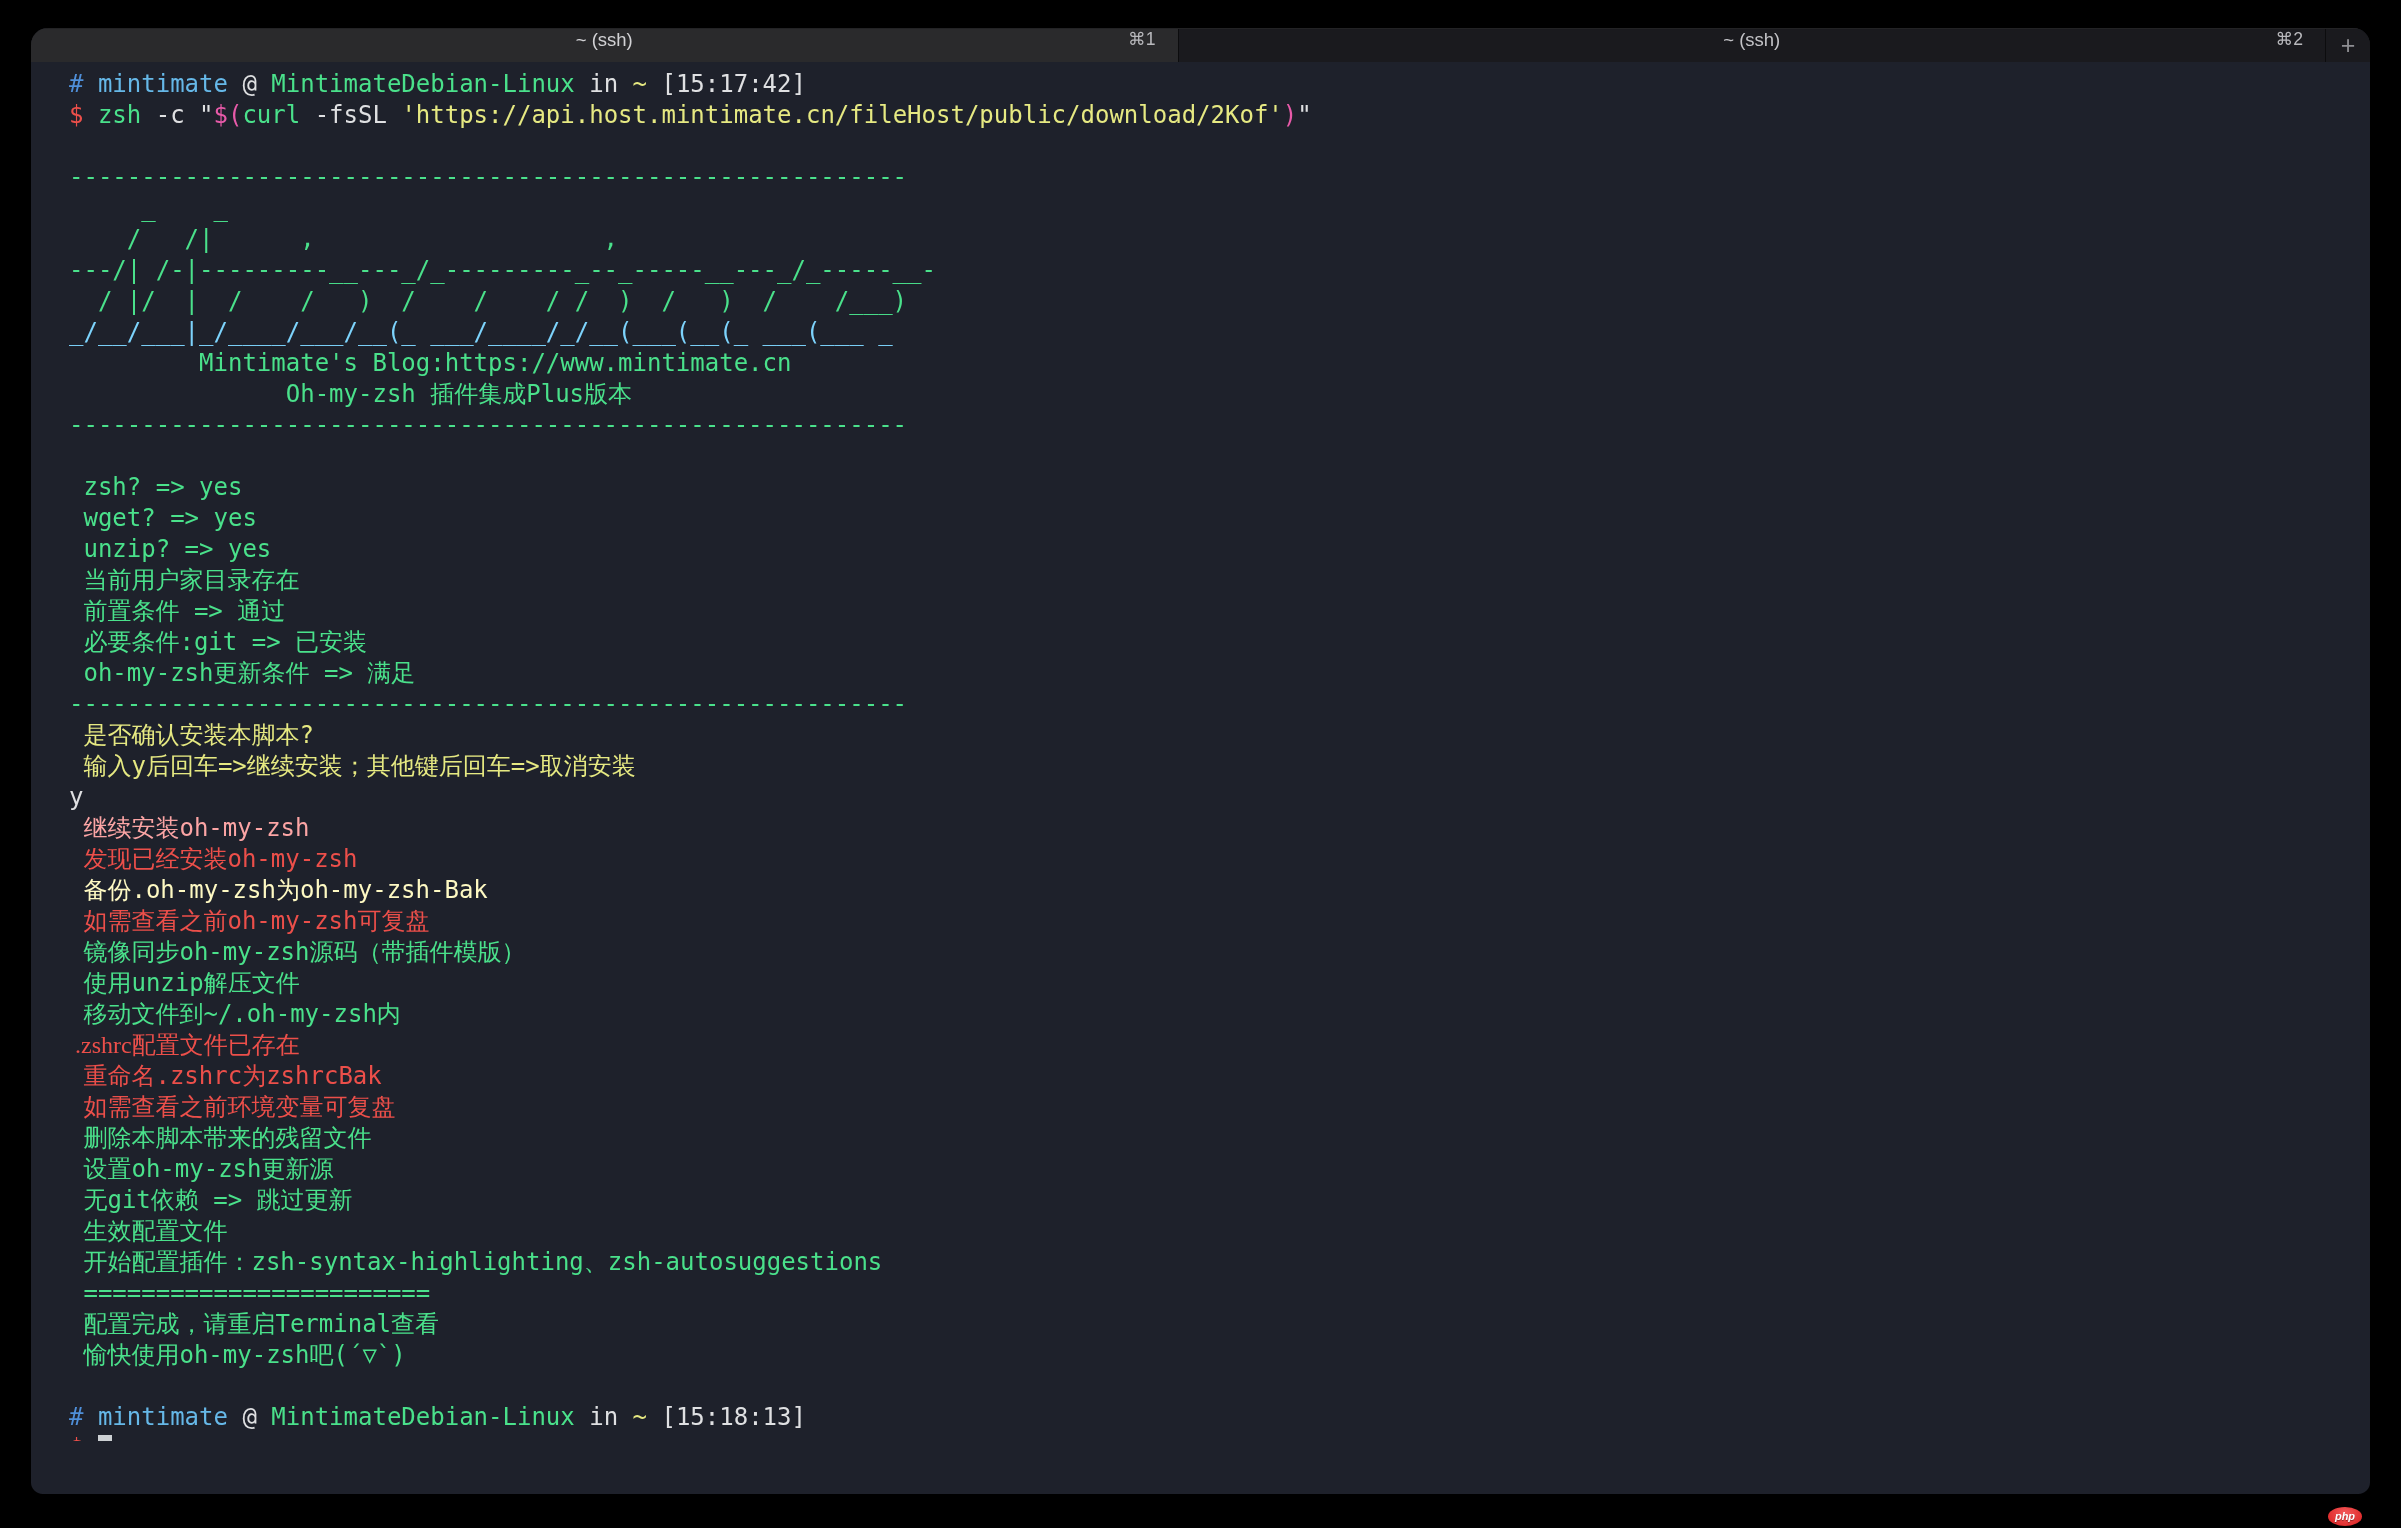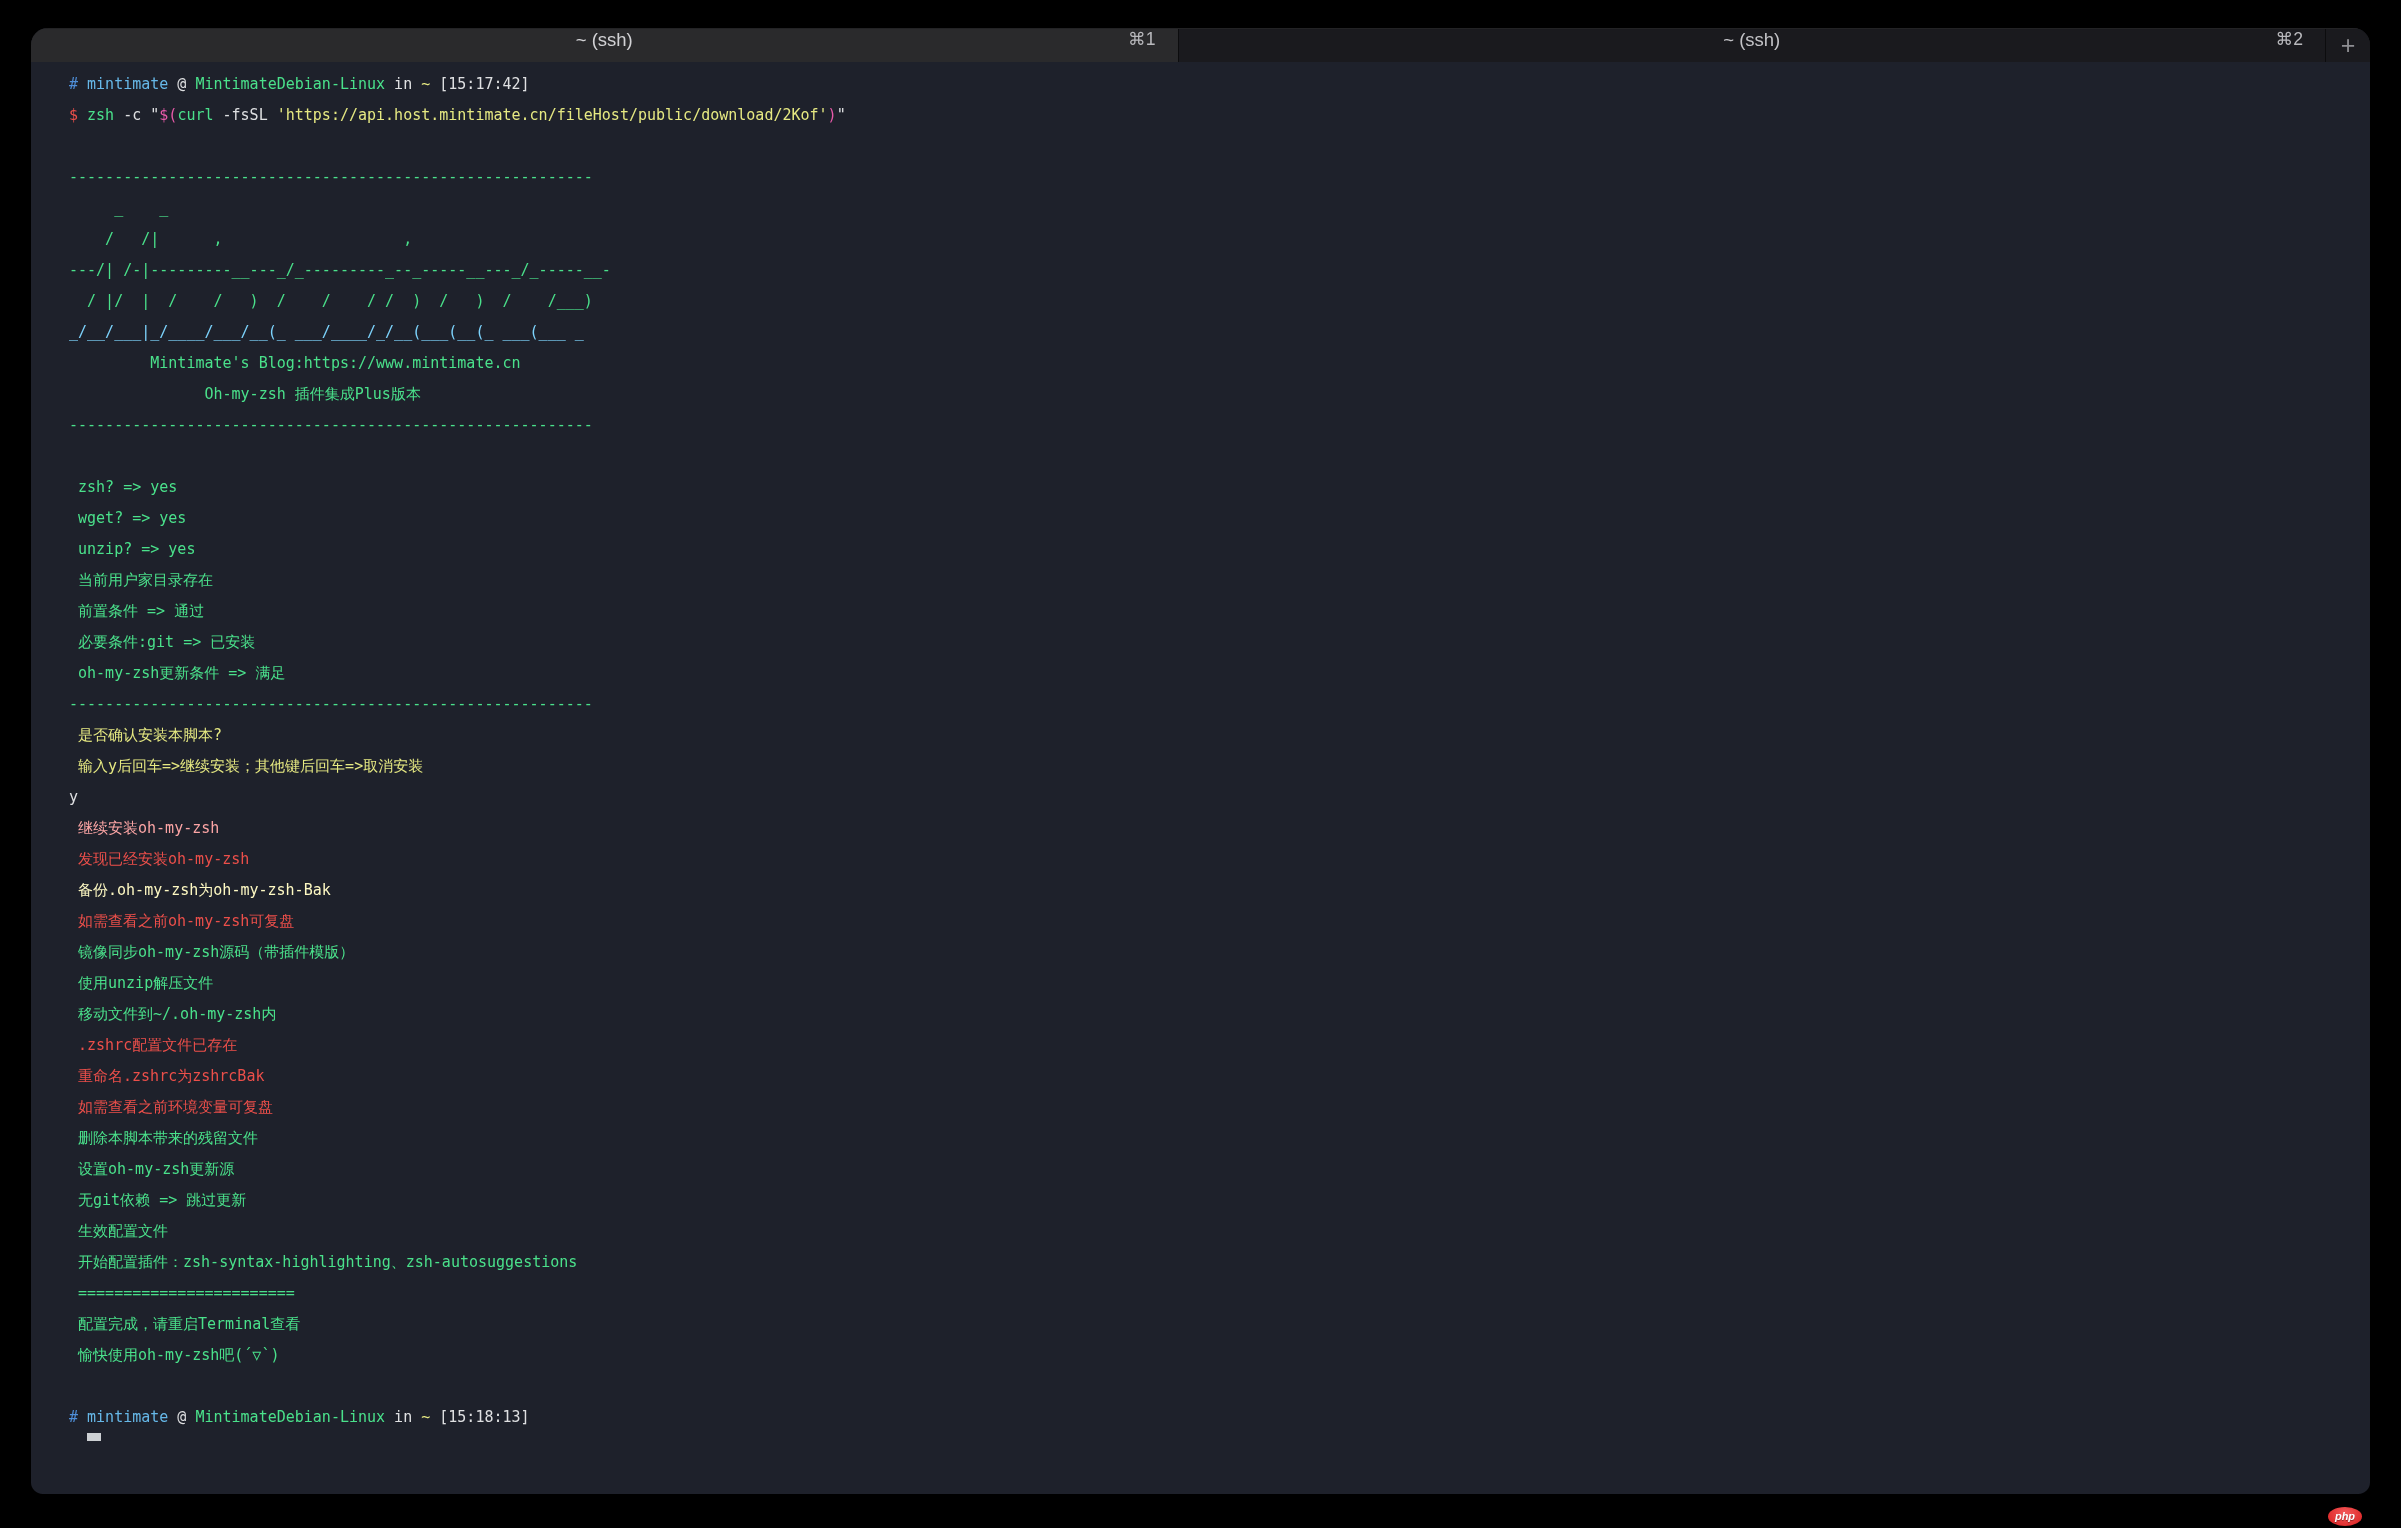--- a/index.html
+++ b/index.html
@@ -47,21 +47,21 @@
     color: #8e8e93; font-size: 25px; font-weight: 300;
   }
 
   
   .terminal {
     position: relative; height: calc(100% - 87px); background: #1e212b;
     padding: 6.7px 0 0 38px; overflow: hidden;
   }
   .term-pre {
     font-family: "DejaVu Sans Mono", monospace;
-    font-size: 15px; line-height: 31px; color: #dfe0e2;
+    font-size: 24px; line-height: 31px; color: #dfe0e2;
   }
   .tline { white-space: pre; min-height: 31px; }
   .cursor {
     display: inline-block; width: 14.3px; height: 26px; background: #cdd0d3;
     vertical-align: -5px;
   }
 
   
   .php-badge {
     position: absolute; left: 2328px; top: 1507px; width: 34px; height: 18.5px;
@@ -116,21 +116,21 @@
         <div class="tline"><span style="color: rgb(230, 233, 130);"> 是否确认安装本脚本?</span></div>
         <div class="tline"><span style="color: rgb(230, 233, 130);"> 输入y后回车=&gt;继续安装；其他键后回车=&gt;取消安装</span></div>
         <div class="tline"><span style="color: rgb(223, 224, 226);">y</span></div>
         <div class="tline"><span style="color: #fca5a5;"> 继续安装oh-my-zsh</span></div>
         <div class="tline"><span style="color: rgb(236, 79, 74);"> 发现已经安装oh-my-zsh</span></div>
         <div class="tline"><span style="color: #fef9c3;"> 备份.oh-my-zsh为oh-my-zsh-Bak</span></div>
         <div class="tline"><span style="color: rgb(236, 79, 74);"> 如需查看之前oh-my-zsh可复盘</span></div>
         <div class="tline"><span style="color: rgb(74, 225, 139);"> 镜像同步oh-my-zsh源码（带插件模版）</span></div>
         <div class="tline"><span style="color: rgb(74, 225, 139);"> 使用unzip解压文件</span></div>
         <div class="tline"><span style="color: rgb(74, 225, 139);"> 移动文件到~/.oh-my-zsh内</span></div>
-        <div class="tline"><span style="color: rgb(236, 79, 74);"> .zshrc配置文件已存在</span></div>
+        <div class="tline"><span style="color: rgb(236, 79, 74); font-family: Liberation Serif, serif;"> .zshrc配置文件已存在</span></div>
         <div class="tline"><span style="color: rgb(236, 79, 74);"> 重命名.zshrc为zshrcBak</span></div>
         <div class="tline"><span style="color: rgb(236, 79, 74);"> 如需查看之前环境变量可复盘</span></div>
         <div class="tline"><span style="color: rgb(74, 225, 139);"> 删除本脚本带来的残留文件</span></div>
         <div class="tline"><span style="color: rgb(74, 225, 139);"> 设置oh-my-zsh更新源</span></div>
         <div class="tline"><span style="color: rgb(74, 225, 139);"> 无git依赖 =&gt; 跳过更新</span></div>
         <div class="tline"><span style="color: rgb(74, 225, 139);"> 生效配置文件</span></div>
         <div class="tline"><span style="color: rgb(74, 225, 139);"> 开始配置插件：zsh-syntax-highlighting、zsh-autosuggestions</span></div>
         <div class="tline"><span style="color: rgb(74, 225, 139);"> ========================</span></div>
         <div class="tline"><span style="color: rgb(74, 225, 139);"> 配置完成，请重启Terminal查看</span></div>
         <div class="tline"><span style="color: rgb(74, 225, 139);"> 愉快使用oh-my-zsh吧(´▽`)</span></div>

